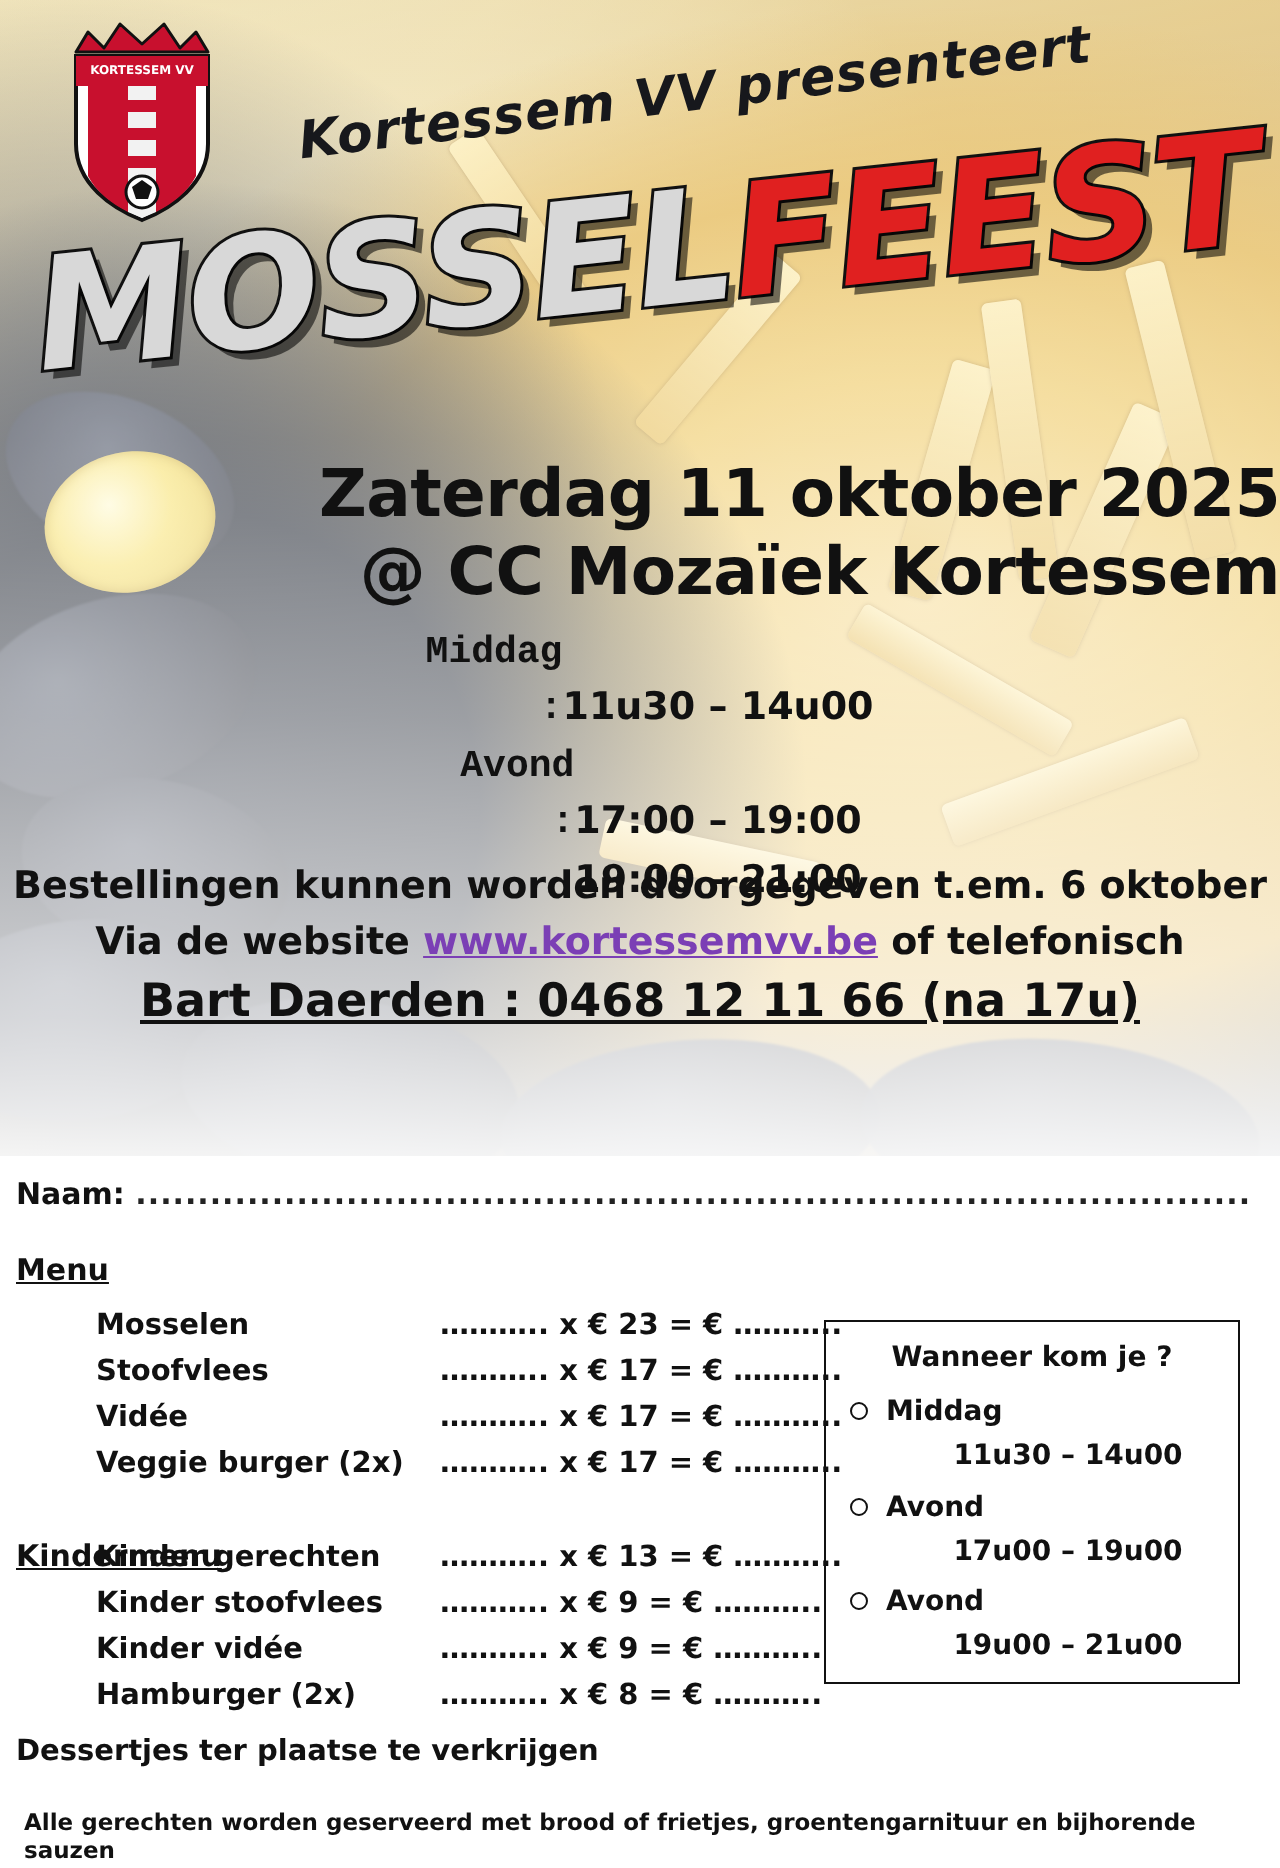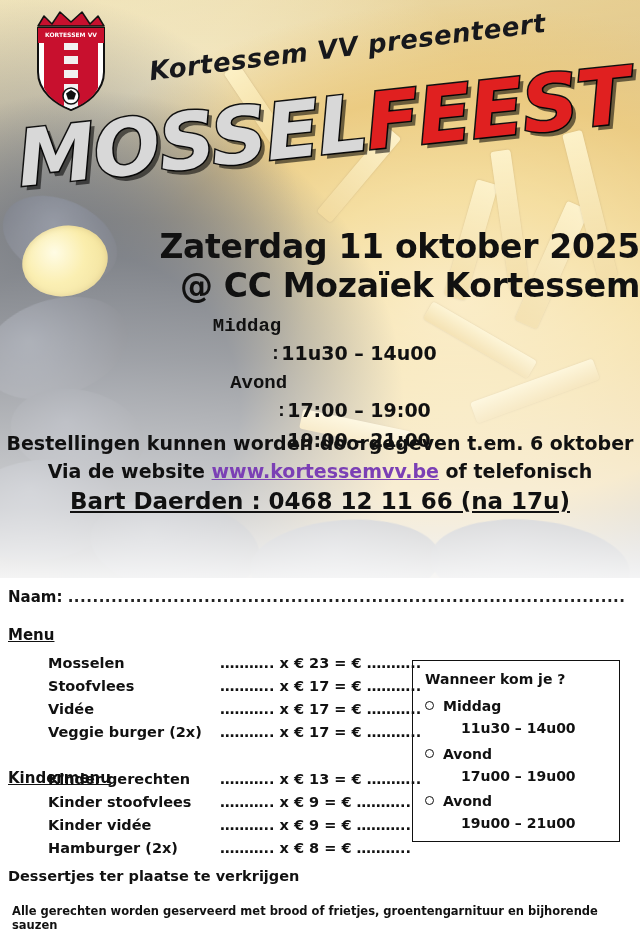--- a/index.html
+++ b/index.html
@@ -200,20 +200,21 @@
 
   
   .whenbox {
     position: absolute;
     left: 412px; top: 82px;
     width: 208px; height: 182px;
     border: 1px solid #111;
     padding: 10px 12px;
     font-size: 14px;
     font-weight: bold;
+    text-align: center;
   }
   .whenbox .wtitle { margin-bottom: 9px; }
   .wopt { display: flex; align-items: flex-start; margin-bottom: 2px; }
   .wcircle {
     display: inline-block;
     width: 9px; height: 9px;
     border: 1.4px solid #111;
     border-radius: 50%;
     margin-right: 9px;
     margin-top: 5px;

